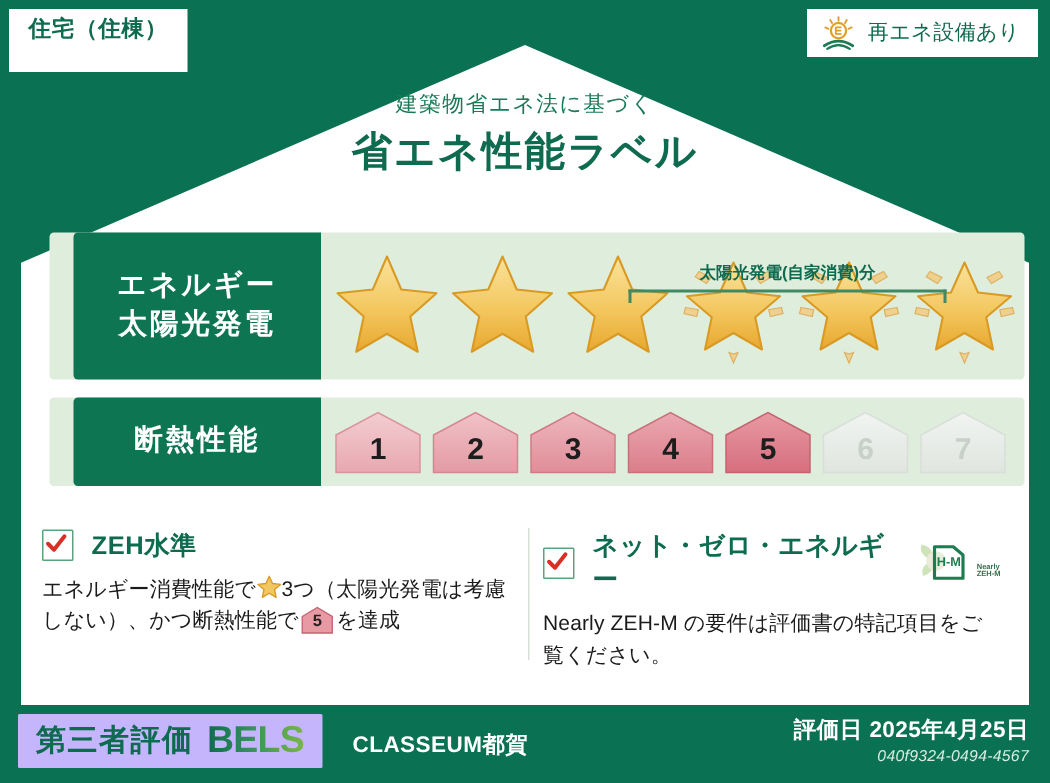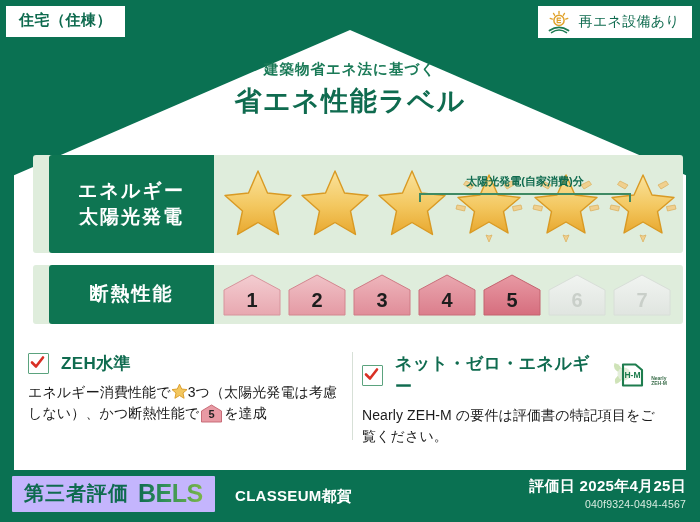--- a/index.html
+++ b/index.html
@@ -23,21 +23,21 @@
     left:14px;top:30px;
     width:672px;height:440px;
     background:#ffffff;
     clip-path:polygon(0% 33%, 50% 0%, 100% 33%, 100% 100%, 0% 100%);
   }
 
   
   #tag-jutaku{
     position:absolute;left:6px;top:6px;
     background:#ffffff;
-    padding:5px 13px 9px 13px;
+    padding:5px 13px 20px 13px;
     color:#0f6b4f;
     font-size:15px;font-weight:bold;
     letter-spacing:.5px;
     line-height:1.15;
     z-index:8;
   }
 
   
   #tag-saiene{
     position:absolute;right:8px;top:6px;
@@ -50,21 +50,21 @@
     color:#0f6b4f;font-size:14px;font-weight:normal;letter-spacing:.3px;
   }
   .sun-icon{width:26px;height:24px;display:block;}
 
   
   #title-block{
     position:absolute;left:0;right:0;top:60px;
     text-align:center;z-index:5;
   }
   #title-sub{
-    color:#1a7a57;font-size:14.5px;font-weight:bold;letter-spacing:1px;
+    color:#1a7a57;font-size:14.5px;font-weight:normal;letter-spacing:1px;
     margin:0 0 4px 0;
   }
   #title-main{
     color:#0f6b4f;font-size:27px;font-weight:bold;letter-spacing:1.5px;
     margin:0;
   }
 
   
   .perf-row{
     position:absolute;
@@ -216,21 +216,21 @@
     position:absolute;left:235px;top:17px;
     color:#ffffff;font-size:15px;font-weight:bold;letter-spacing:.3px;
   }
   #eval-date{
     position:absolute;right:14px;top:7px;
     color:#ffffff;font-size:15px;font-weight:bold;text-align:right;
     letter-spacing:.3px;
   }
   #eval-id{
     position:absolute;right:14px;top:28px;
-    color:#d9ece1;font-size:10.5px;text-align:right;letter-spacing:.2px;
+    color:#d9ece1;font-size:10.5px;text-align:right;letter-spacing:.2px;font-style:italic;
   }
 
   
   #watermark{
     position:absolute;left:0;right:0;top:240px;
     text-align:center;
     font-size:46px;font-weight:bold;color:#f2f2f2;
     letter-spacing:4px;z-index:2;
     pointer-events:none;
   }

